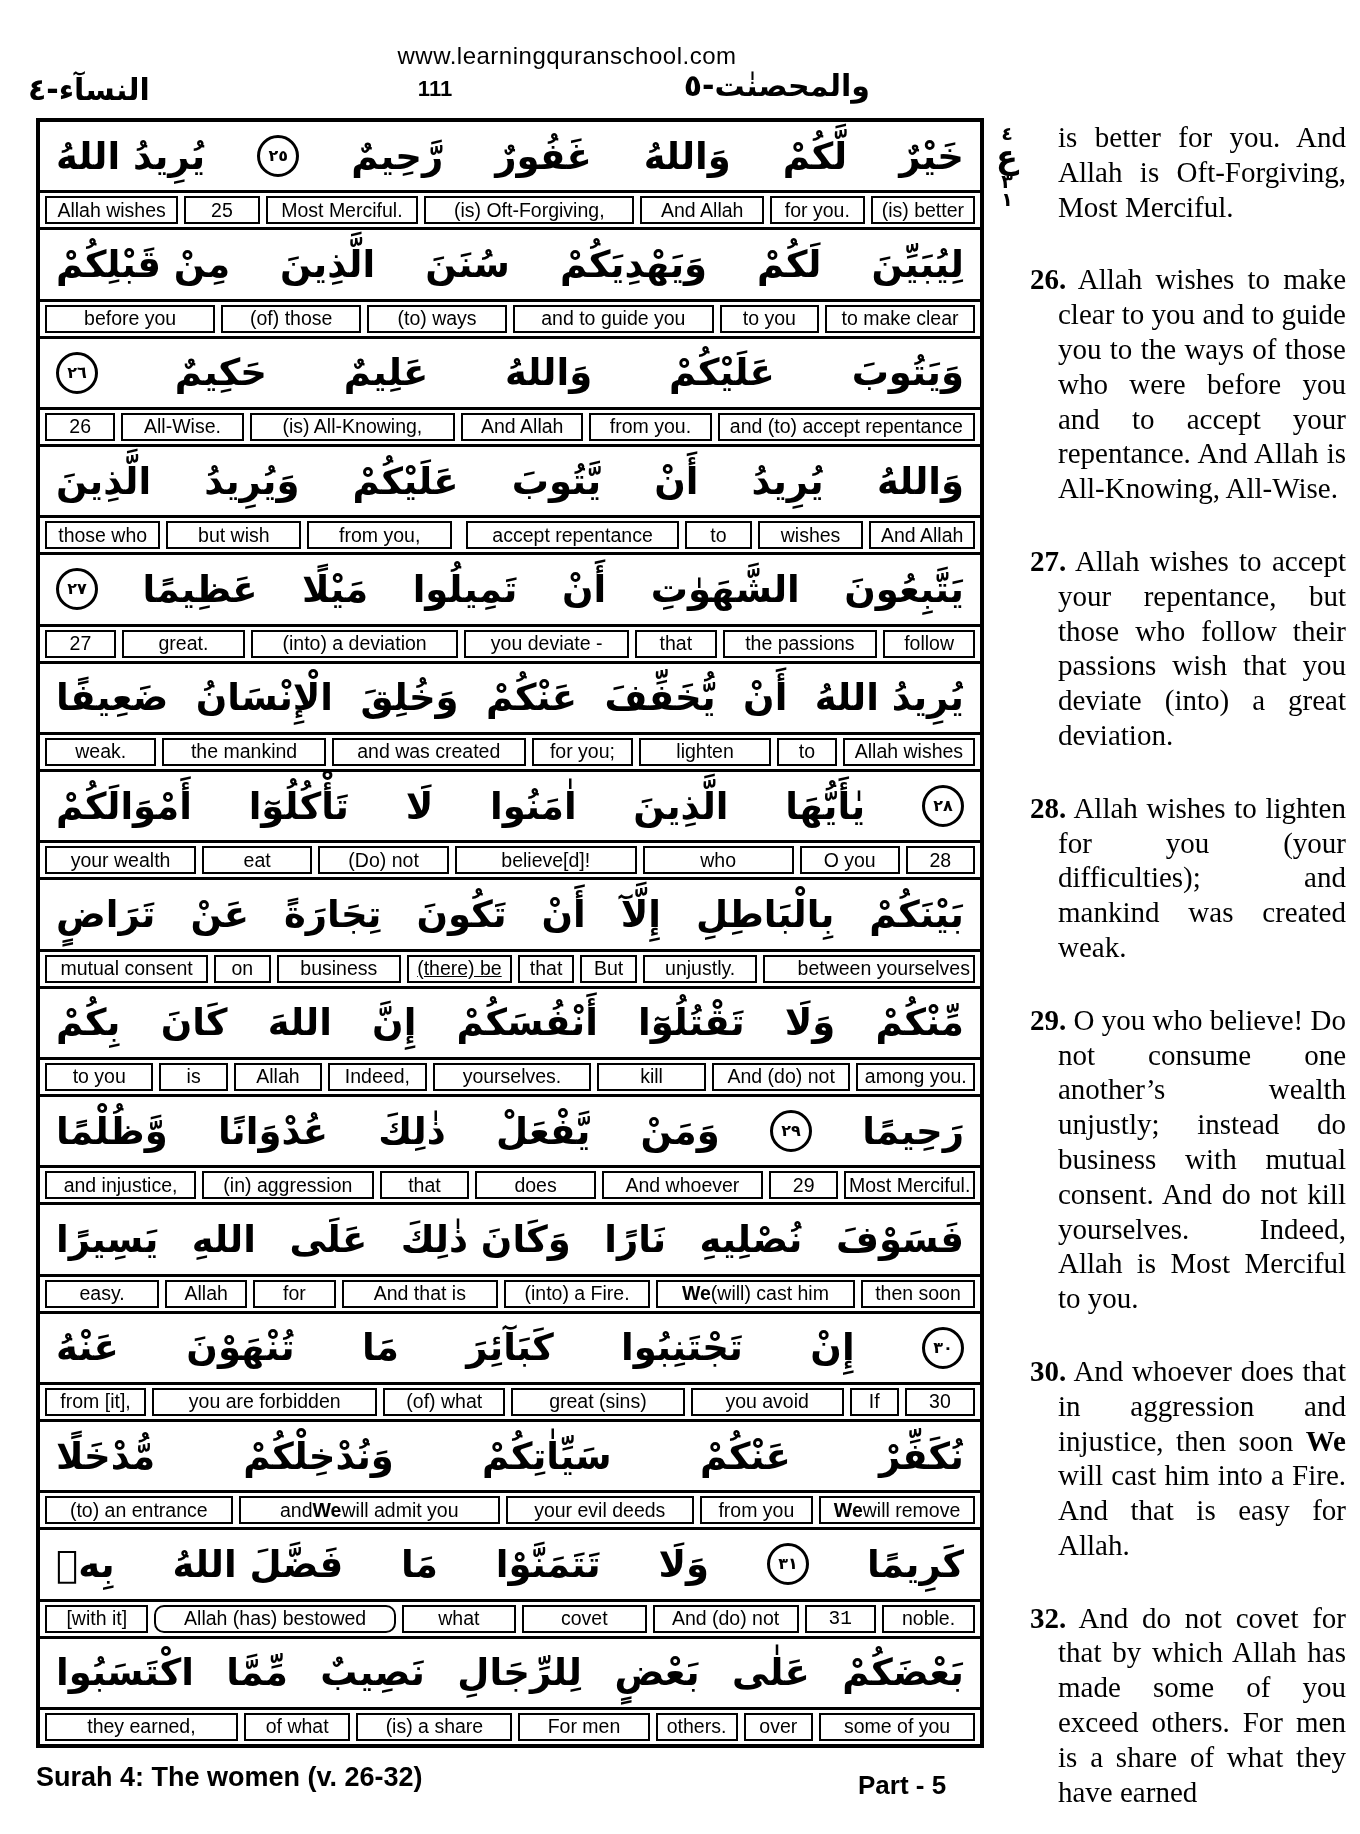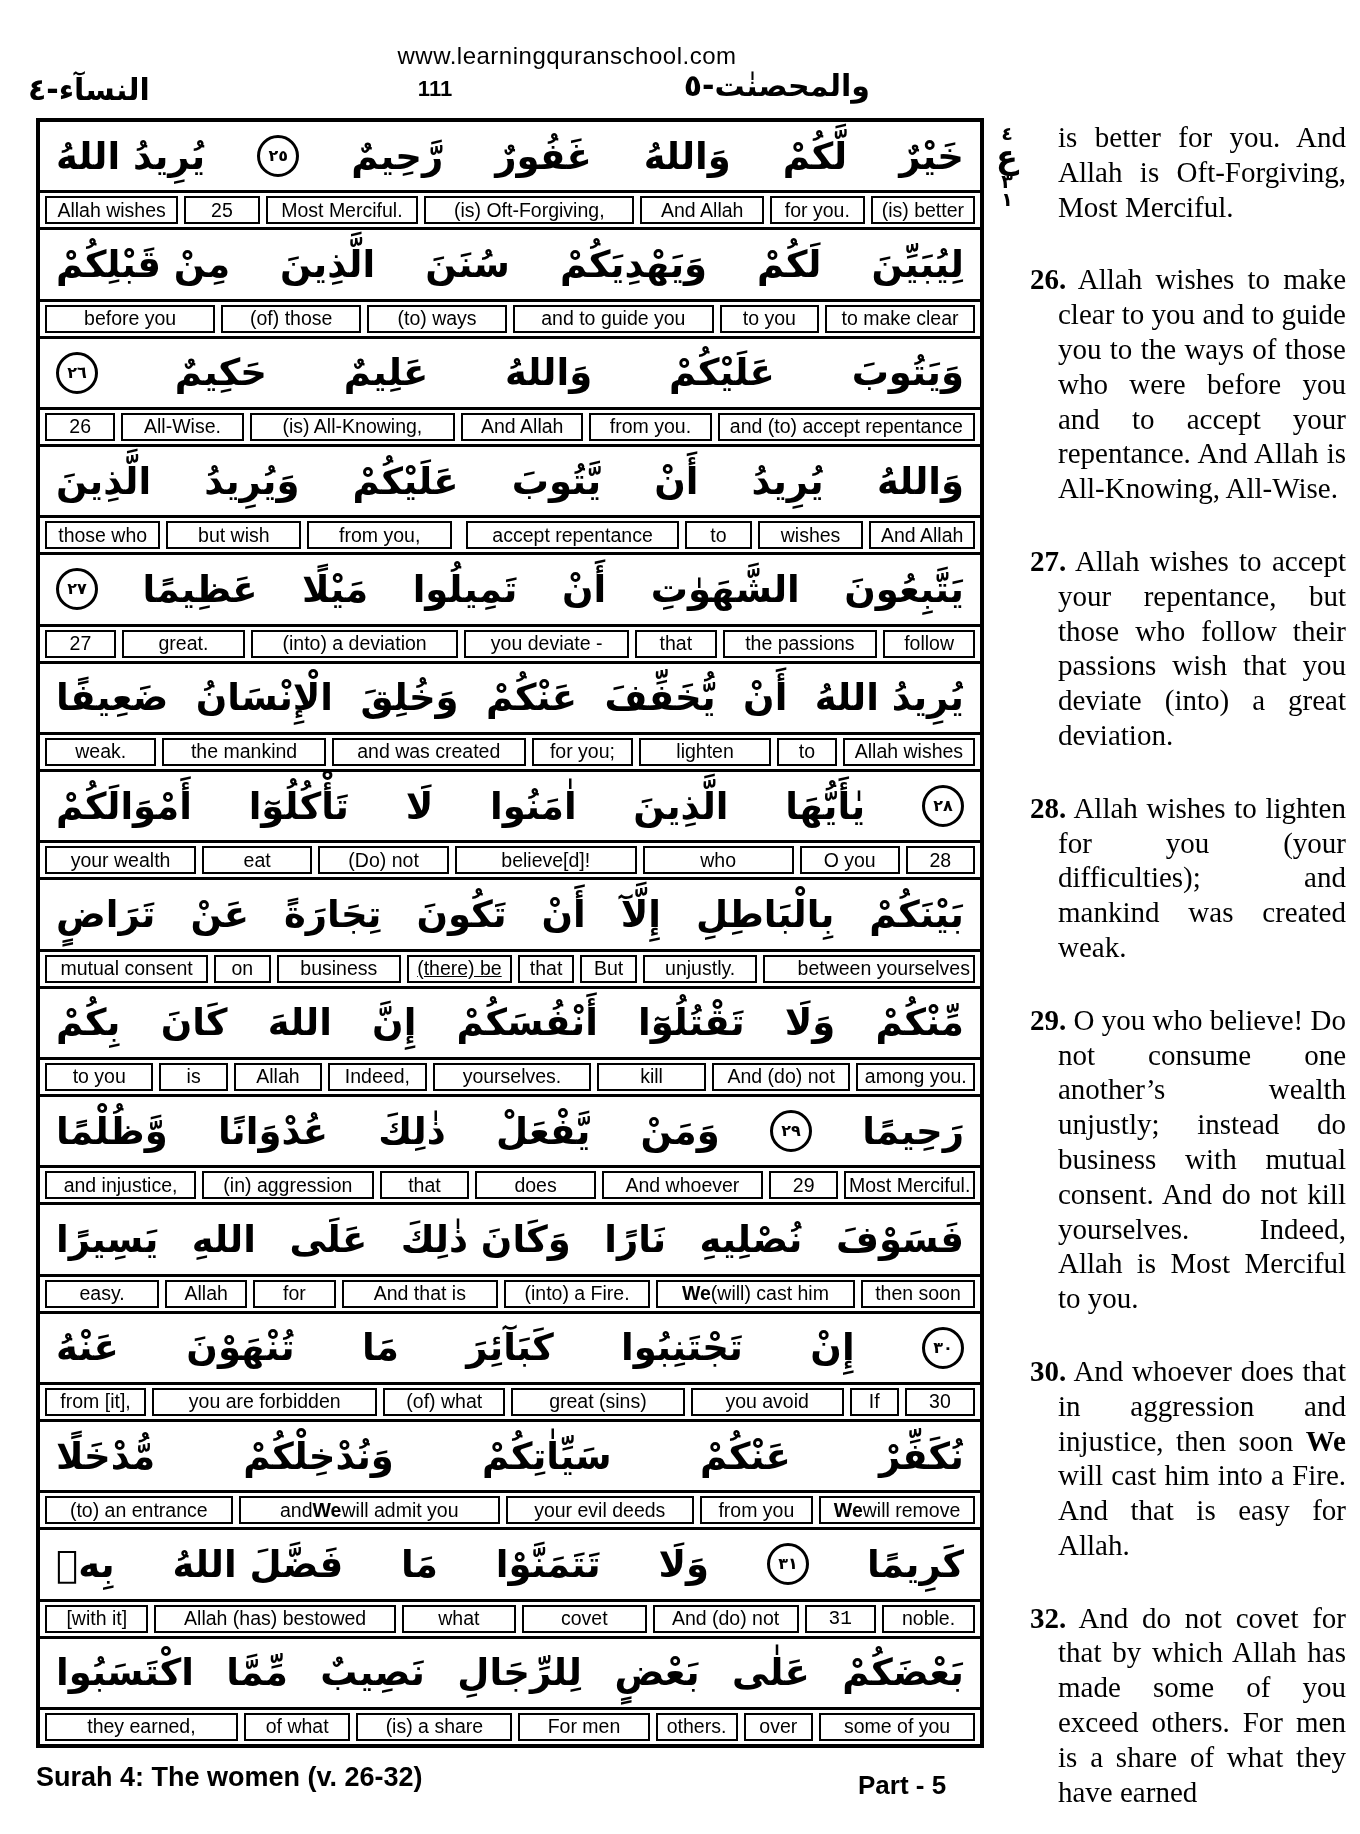--- a/index.html
+++ b/index.html
@@ -297,21 +297,21 @@
         <span class="arabic-word">كَرِيمًا</span>
         <span class="verse-circle">٣١</span>
         <span class="arabic-word">وَلَا</span>
         <span class="arabic-word">تَتَمَنَّوْا</span>
         <span class="arabic-word">مَا</span>
         <span class="arabic-word">فَضَّلَ اللهُ</span>
         <span class="arabic-word">بِهٖ</span>
       </div>
       <div class="trans-row">
         <div class="trans-cell" style="flex-grow: 9;">[with it]</div>
-        <div class="trans-cell" style="flex-grow: 22;">Allah (has) bestowed</div>
+        <div class="trans-cell" style="flex-grow: 22; border-radius: 10px;">Allah (has) bestowed</div>
         <div class="trans-cell" style="flex-grow: 10;">what</div>
         <div class="trans-cell" style="flex-grow: 11;">covet</div>
         <div class="trans-cell" style="flex-grow: 13;">And (do) not</div>
         <div class="trans-cell" style="flex-grow: 6; font-family: Liberation Mono, monospace;">31</div>
         <div class="trans-cell" style="flex-grow: 8;">noble.</div>
       </div>
     </div>
     <div class="pair">
       <div class="arabic-line">
         <span class="arabic-word">بَعْضَكُمْ</span>

